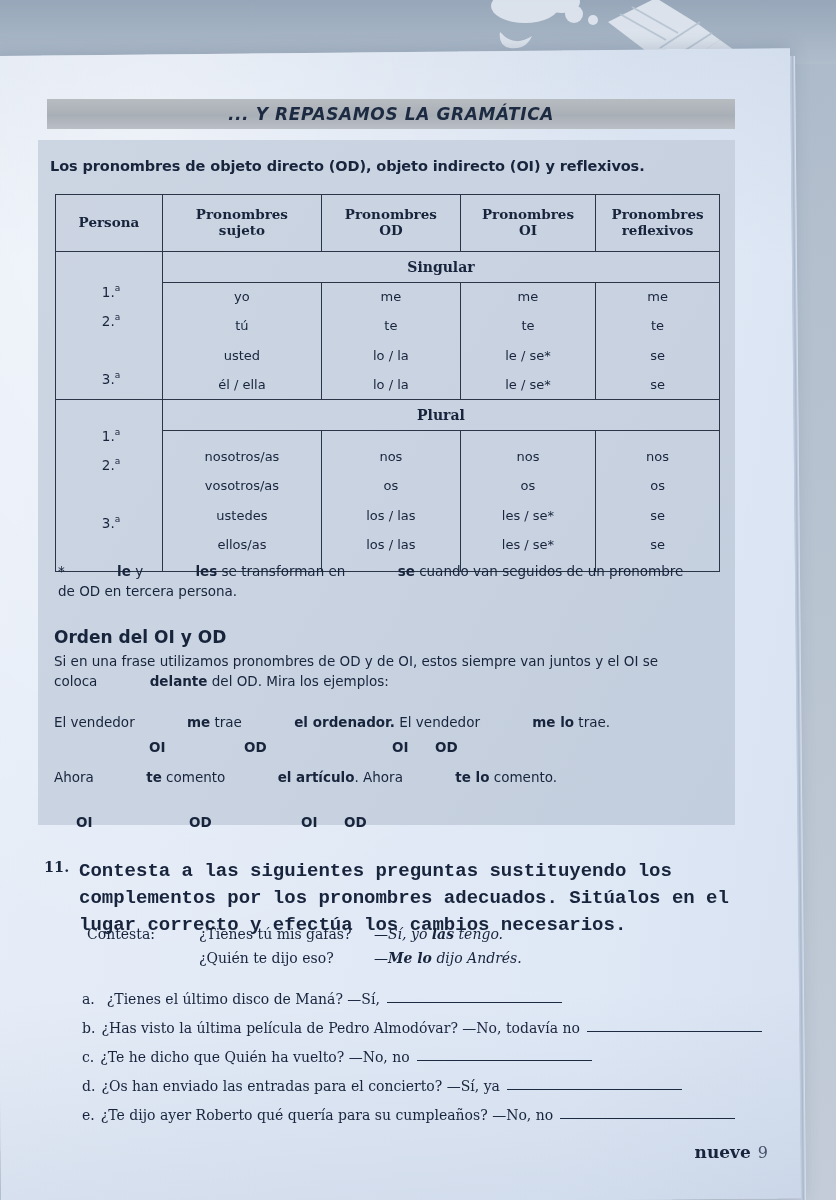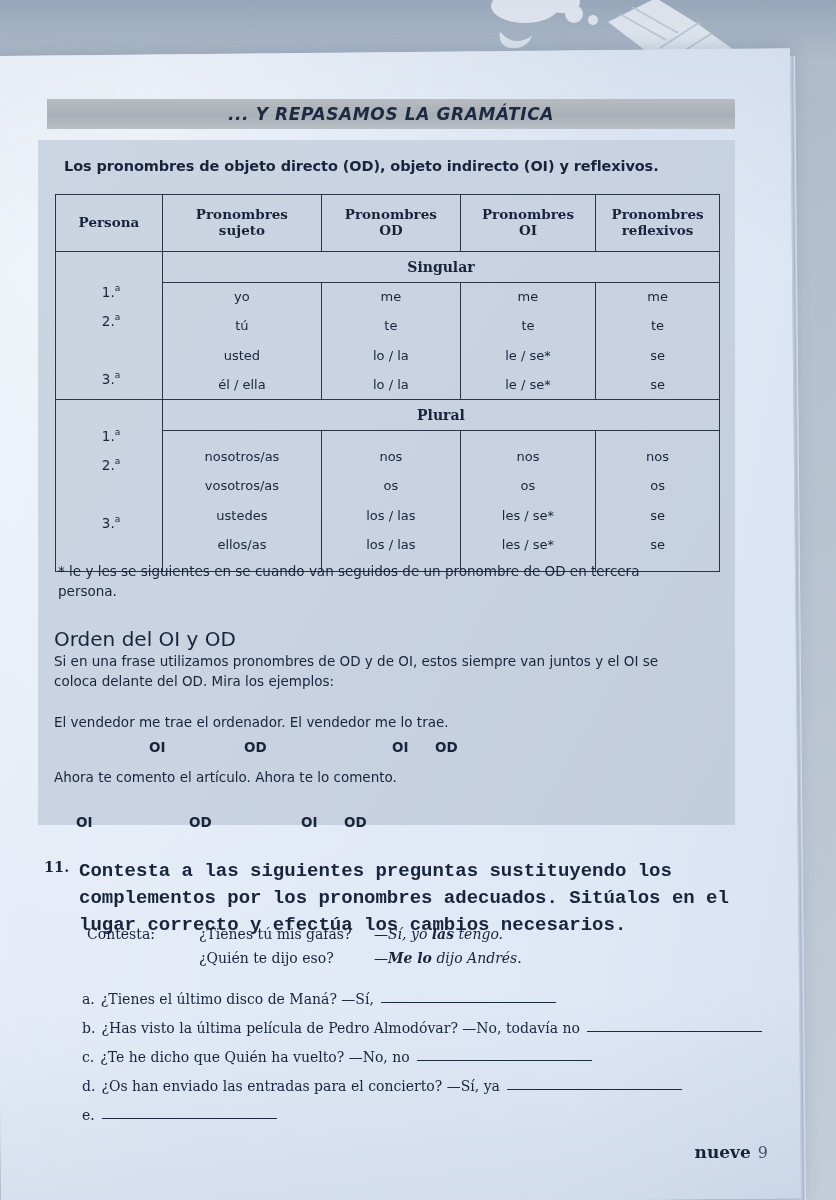--- a/index.html
+++ b/index.html
@@ -100,21 +100,21 @@
     font-family: "DejaVu Sans", sans-serif;
     font-weight: bold;
     font-size: 17px;
     letter-spacing: 0.6px;
     color: #1d2b42;
     white-space: nowrap;
   }
 
   .lede {
     position: absolute;
-    left: 64px;
+    left: 50px;
     top: 158px;
     font-family: "DejaVu Sans", sans-serif;
     font-weight: bold;
     font-size: 14.5px;
     color: #17243c;
     letter-spacing: -0.1px;
   }
 
   
   #pron-table {
@@ -165,26 +165,26 @@
   .c5 { width: 127px; }
 
   
   .prose {
     position: absolute;
     font-family: "DejaVu Sans", sans-serif;
     color: #17243c;
     font-size: 13.5px;
     line-height: 1.45;
   }
-  .prose b { font-weight: normal; }
+  .prose b { font-weight: bold; margin-left: 48px; }
 
   #footnote { left: 58px; top: 562px; width: 640px; }
   #orden-title {
     left: 54px; top: 625px;
-    font-weight: normal; font-size: 20px; text-align: right;
+    font-weight: bold; font-size: 17px; text-align: right;
   }
   #orden-body { left: 54px; top: 652px; width: 650px; }
 
   #ex1 { left: 54px; top: 713px; }
   #ex1-labels { left: 54px; top: 738px; }
   #ex2 { left: 54px; top: 768px; }
   #ex2-labels { left: 54px; top: 793px; }
 
   .lbl-row { position: relative; height: 20px; width: 640px; }
   .lbl {
@@ -425,21 +425,21 @@
     <div style="height:29px;line-height:22px;" class="ord">3.<sup>a</sup></div>
   </div>
   <div style="position:absolute;left:56px;top:421px;width:110px;text-align:center;font-family:'DejaVu Sans',sans-serif;font-size:13.5px;color:#17243c;">
     <div style="height:29px;line-height:22px;" class="ord">1.<sup>a</sup></div>
     <div style="height:29px;line-height:22px;" class="ord">2.<sup>a</sup></div>
     <div style="height:29px;line-height:22px;" class="ord"></div>
     <div style="height:29px;line-height:22px;" class="ord">3.<sup>a</sup></div>
   </div>
 
   <div class="prose" id="footnote">
-    <span>* </span><b>le</b><span> y </span><b>les</b><span> se siguientes en </span><b>se</b><span> cuando van seguidos de un pronombre de OD en tercera persona.</span>
+    <span>* </span><b>le</b><span> y </span><b>les</b><span> se transforman en </span><b>se</b><span> cuando van seguidos de un pronombre de OD en tercera persona.</span>
   </div>
 
   <div class="prose" id="orden-title">Orden del OI y OD</div>
   <div class="prose" id="ex1">
     <span>El vendedor </span><b>me</b><span> trae </span><b>el ordenador.</b><span> El vendedor </span><b>me lo</b><span> trae.</span>
   </div>
 
   <div class="prose" id="orden-body">
     <span>Si en una frase utilizamos pronombres de OD y de OI, estos siempre van juntos y el OI se coloca </span><b>delante</b><span> del OD. Mira los ejemplos:</span>
   </div>
@@ -477,40 +477,41 @@
         <div class="exq">¿Quién te dijo eso?</div>
         <div class="exa">
           <span>—</span><b>Me lo</b><span> dijo Andrés.</span>
         </div>
       </div>
     </div>
 
     <div id="items">
       <div class="item">
         <span class="txt">a.</span>
-        <span class="txt" style="margin-left:6px;">¿Tienes el último disco de Maná? —Sí,</span>
+        <span class="txt" style="margin-left:12px;">¿Tienes el último disco de Maná? —Sí,</span>
         <span class="rule" style="width:175px;"></span>
       </div>
       <div class="item">
         <span class="txt">b.</span>
         <span class="txt" style="margin-left:6px;">¿Has visto la última película de Pedro Almodóvar? —No, todavía no</span>
         <span class="rule" style="width:175px;"></span>
       </div>
       <div class="item">
         <span class="txt">c.</span>
         <span class="txt" style="margin-left:6px;">¿Te he dicho que Quién ha vuelto? —No, no</span>
         <span class="rule" style="width:175px;"></span>
       </div>
       <div class="item">
         <span class="txt">d.</span>
         <span class="txt" style="margin-left:6px;">¿Os han enviado las entradas para el concierto? —Sí, ya</span>
         <span class="rule" style="width:175px;"></span>
       </div>
       <div class="item">
         <span class="txt">e.</span>
+        <span class="txt" style="margin-left:6px;">¿Te dijo ayer Roberto qué quería para su cumpleaños?  —No, no</span>
         <span class="rule" style="width:175px;"></span>
       </div>
     </div>
   </div>
 
   <div id="footer">
     <span class="word">nueve</span>
     <span class="num">9</span>
   </div>
 

